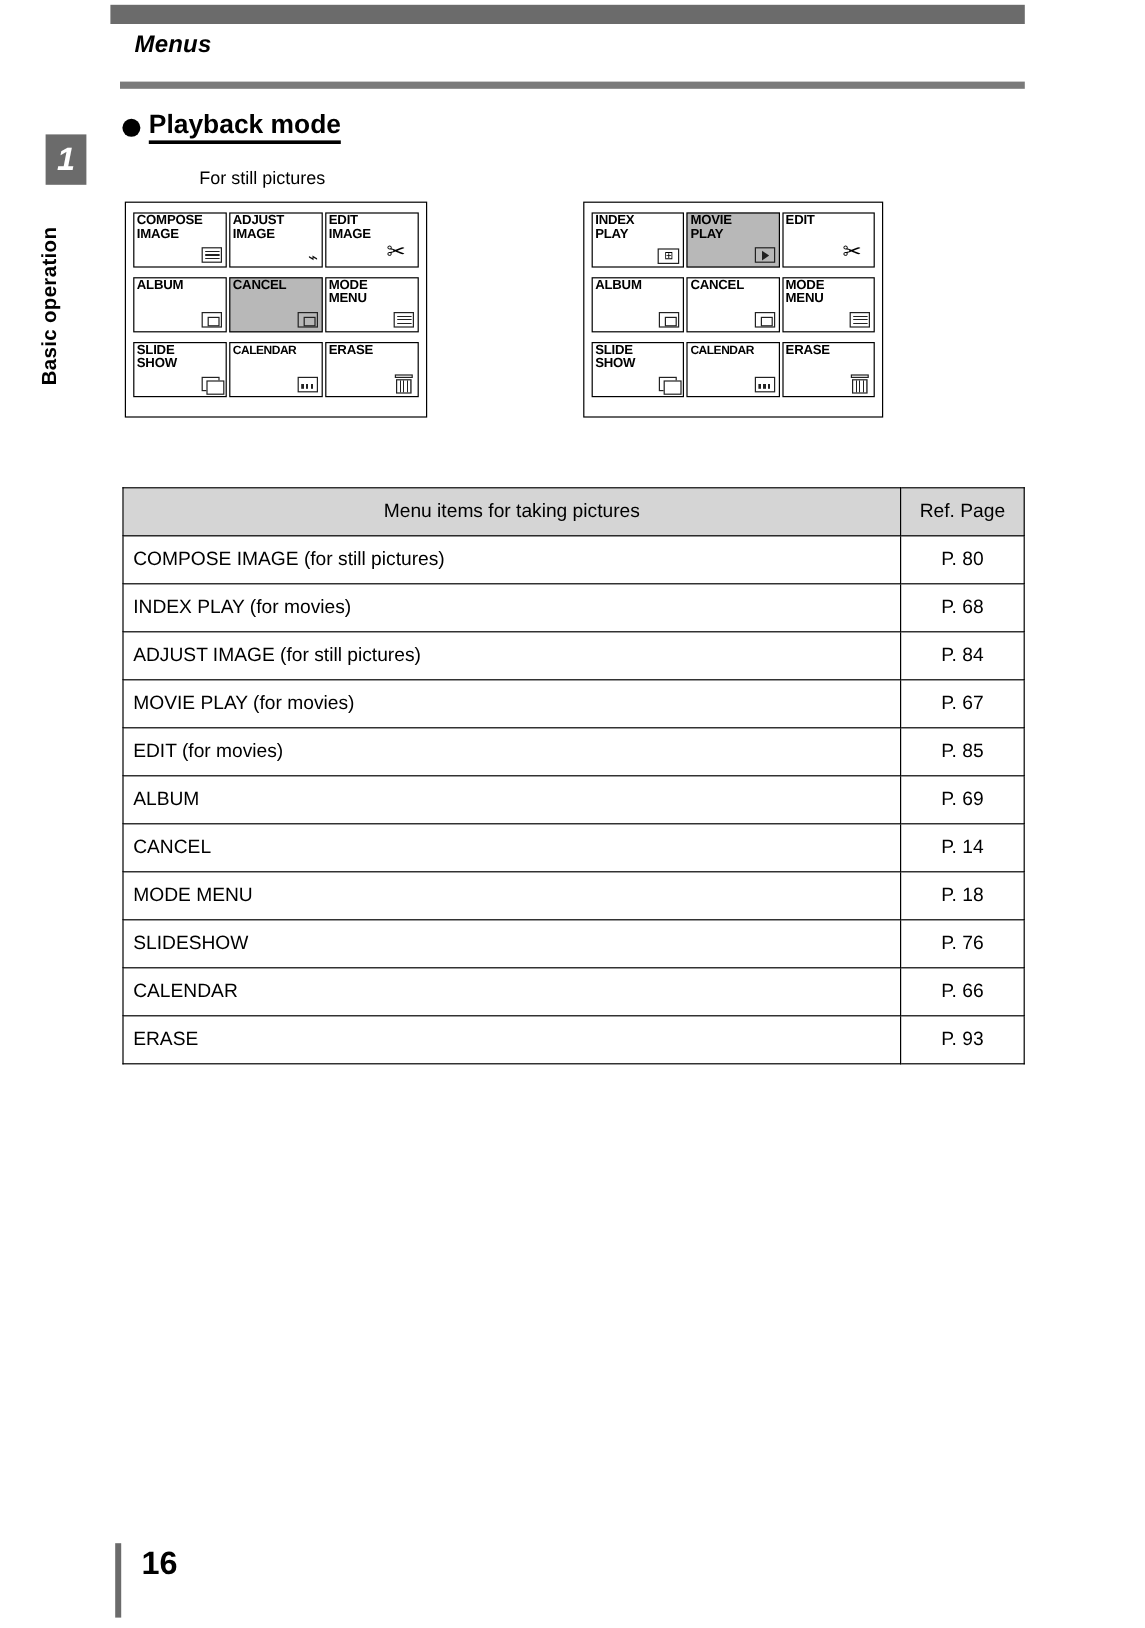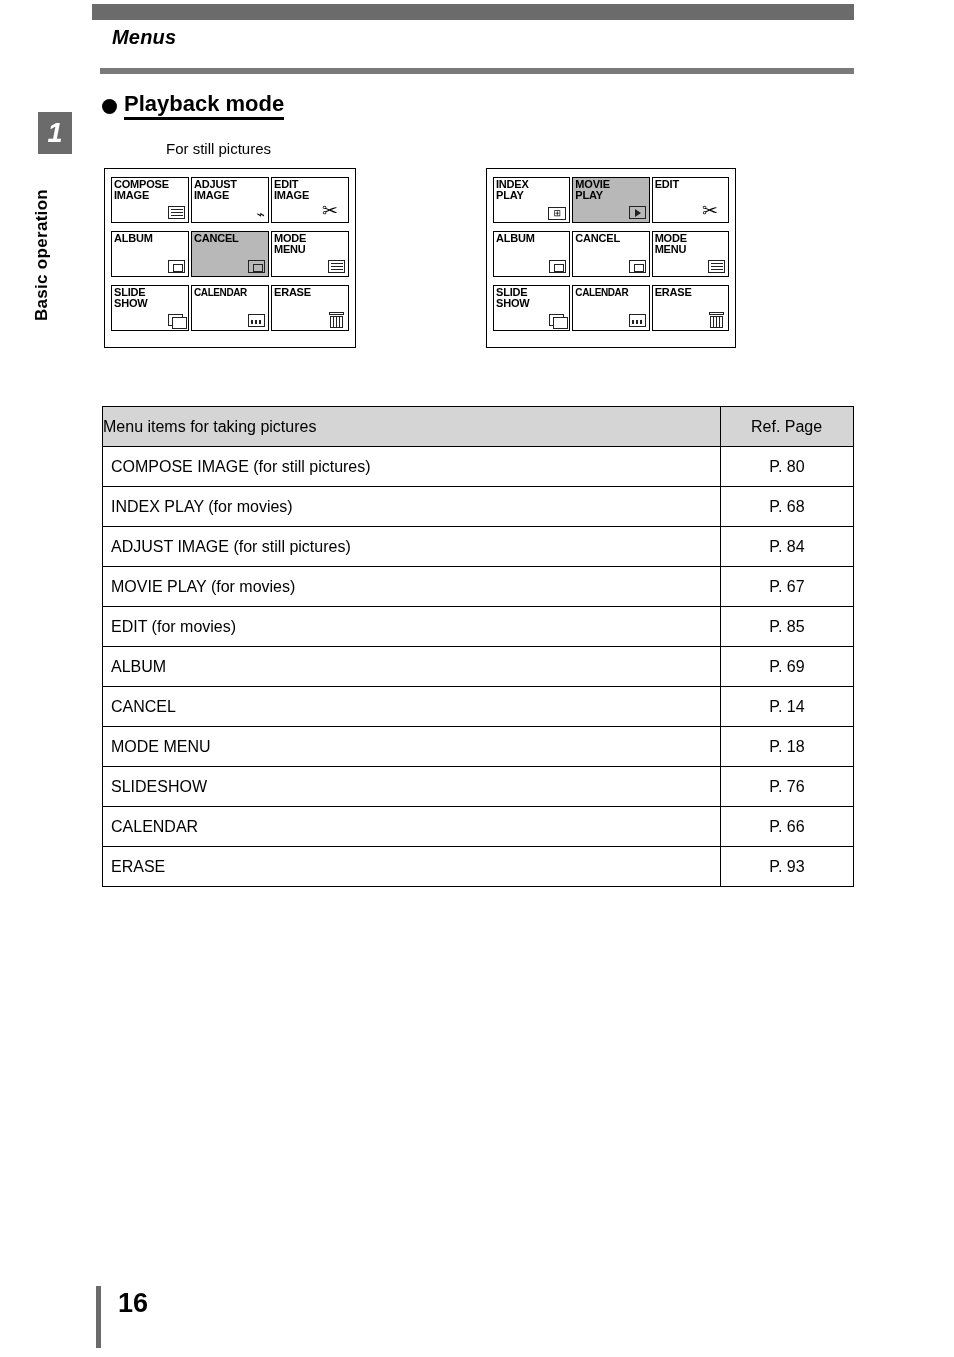--- a/index.html
+++ b/index.html
@@ -253,32 +253,32 @@
   }
   table.menu-table th,
   table.menu-table td {
     border: 1px solid #000;
     padding: 0;
     height: 39px;
   }
   table.menu-table thead th {
     background: #d5d5d5;
     font-weight: normal;
-    text-align: left;
+    text-align: center;
   }
   table.menu-table td.item {
     text-align: left;
     padding-left: 8px;
   }
   table.menu-table td.ref {
     text-align: center;
     width: 102px;
     margin-top: 24px;
   }
-  table.menu-table th.ref-head { width: 102px; padding-left: 30px; }
+  table.menu-table th.ref-head { width: 102px; }
 
   
   .footer-rule {
     position: absolute;
     left: 96px;
     top: 1286px;
     width: 5px;
     height: 62px;
     background: #6b6b6b;
   }

